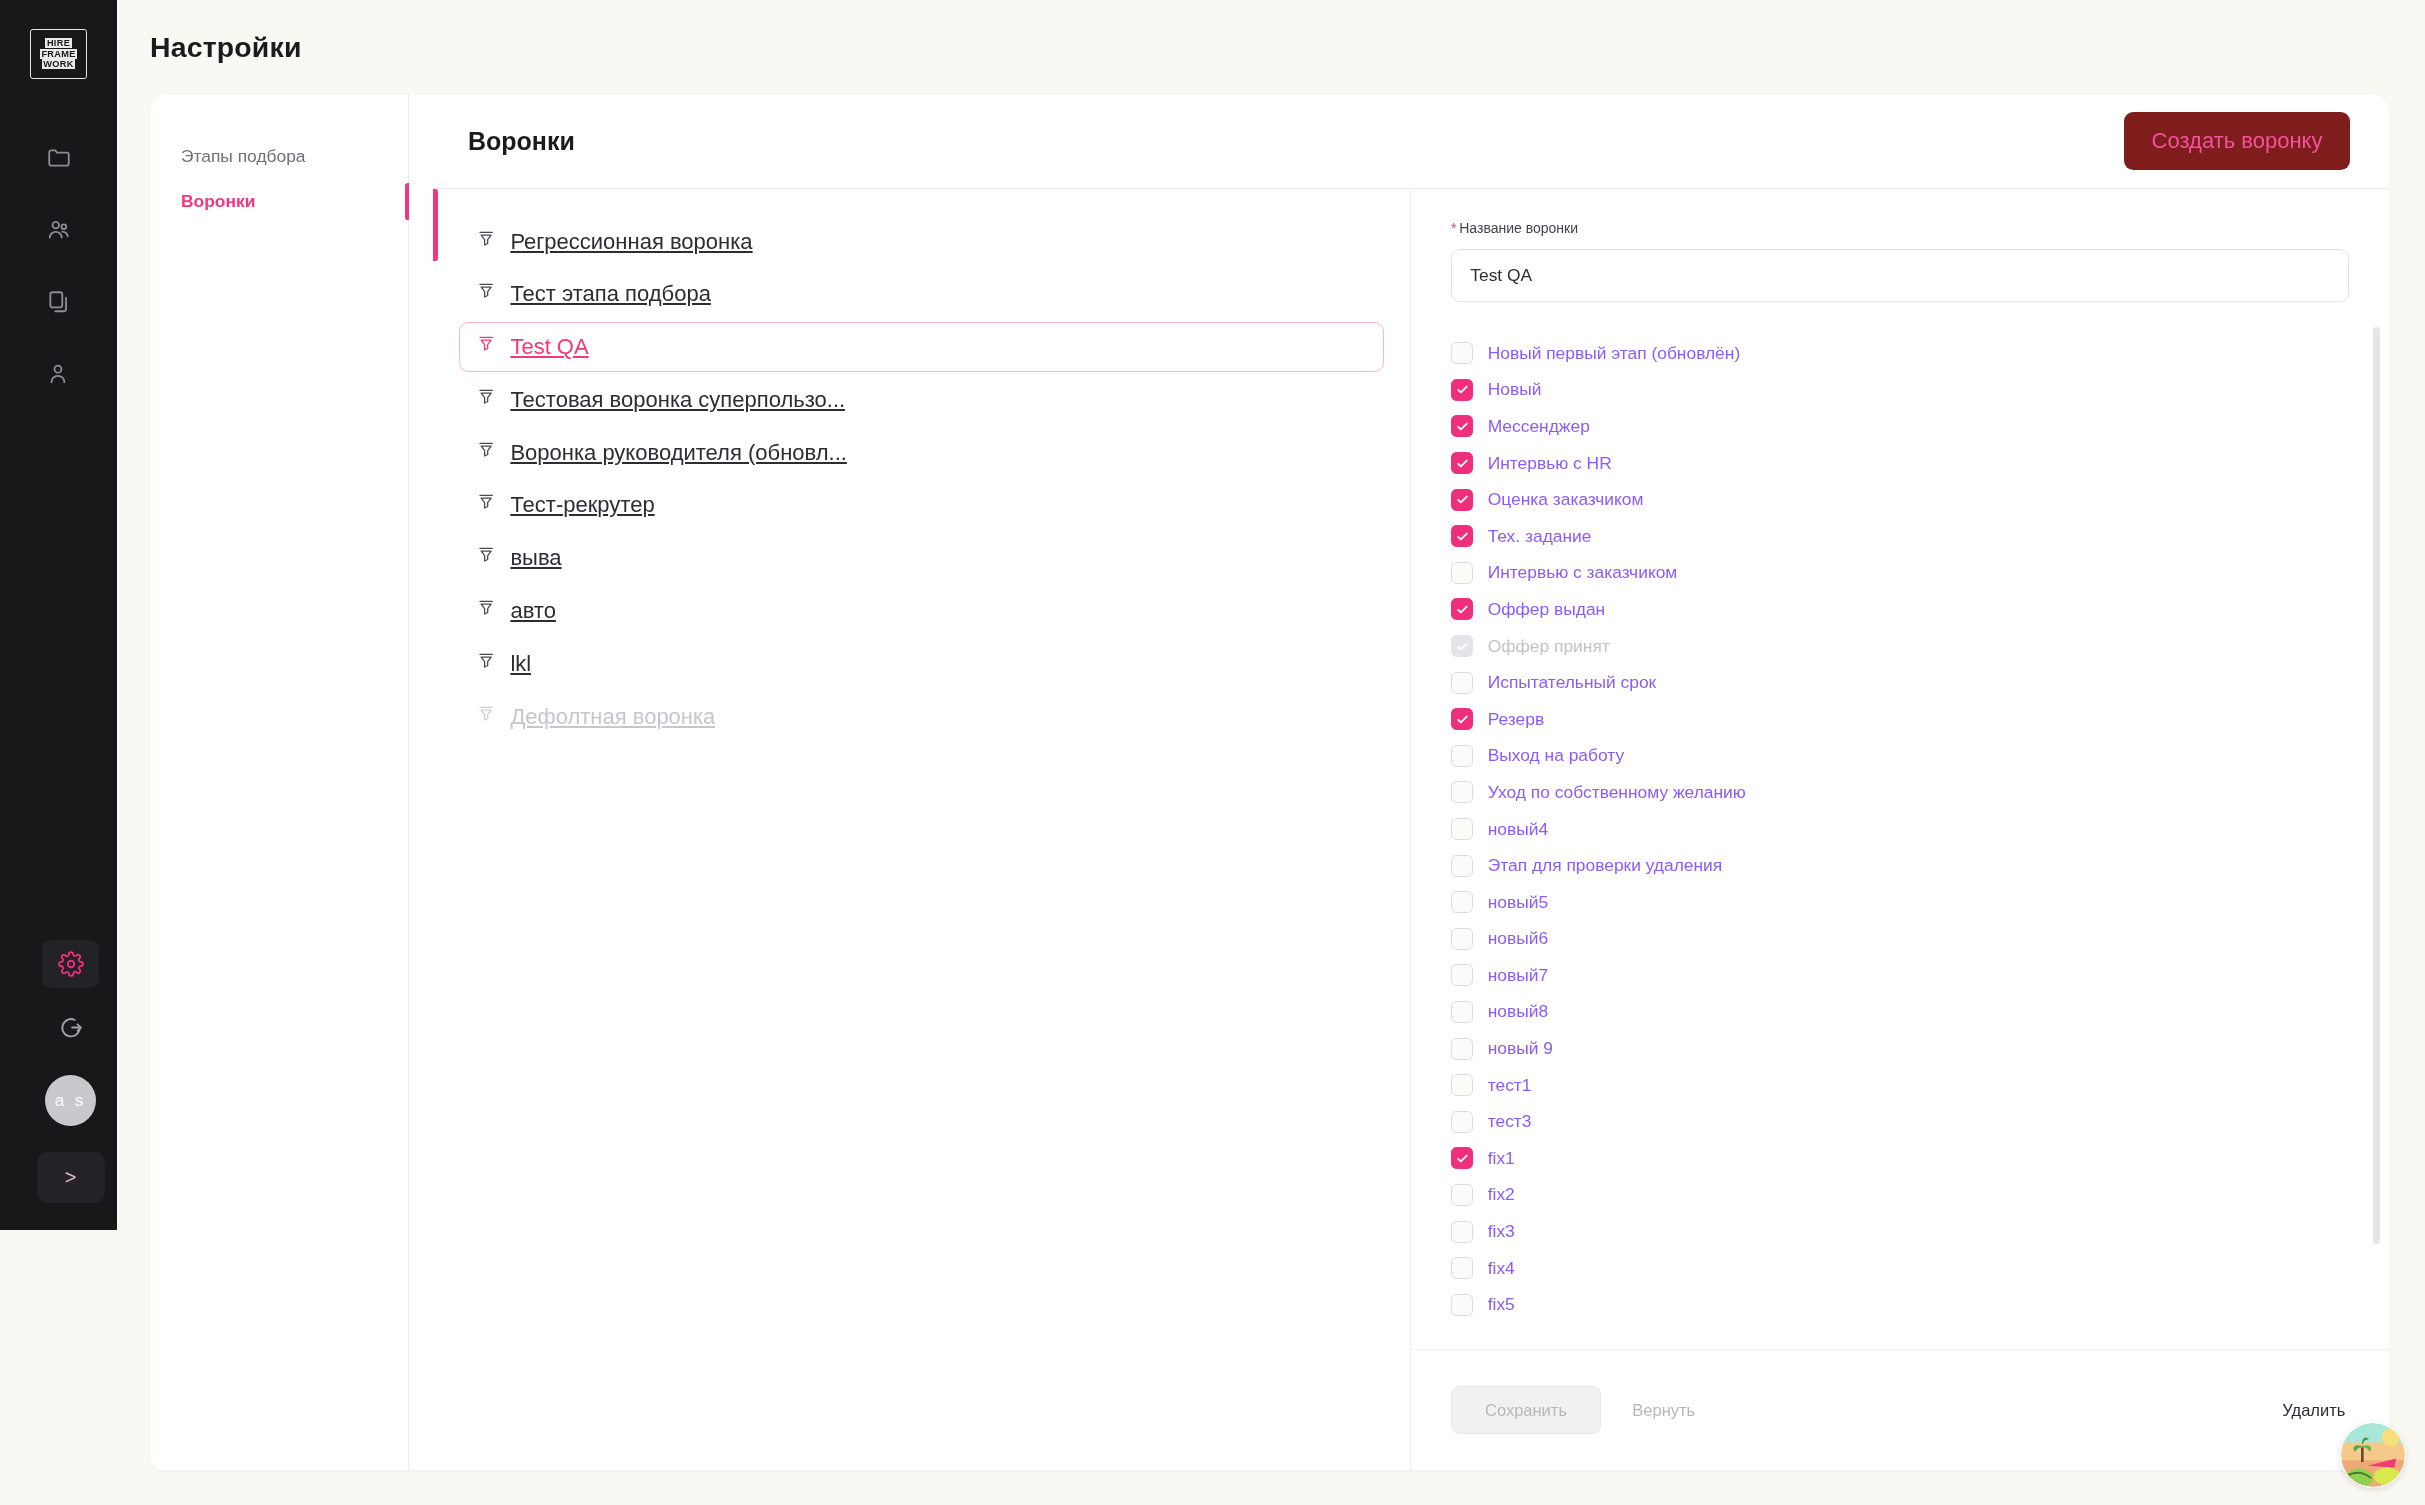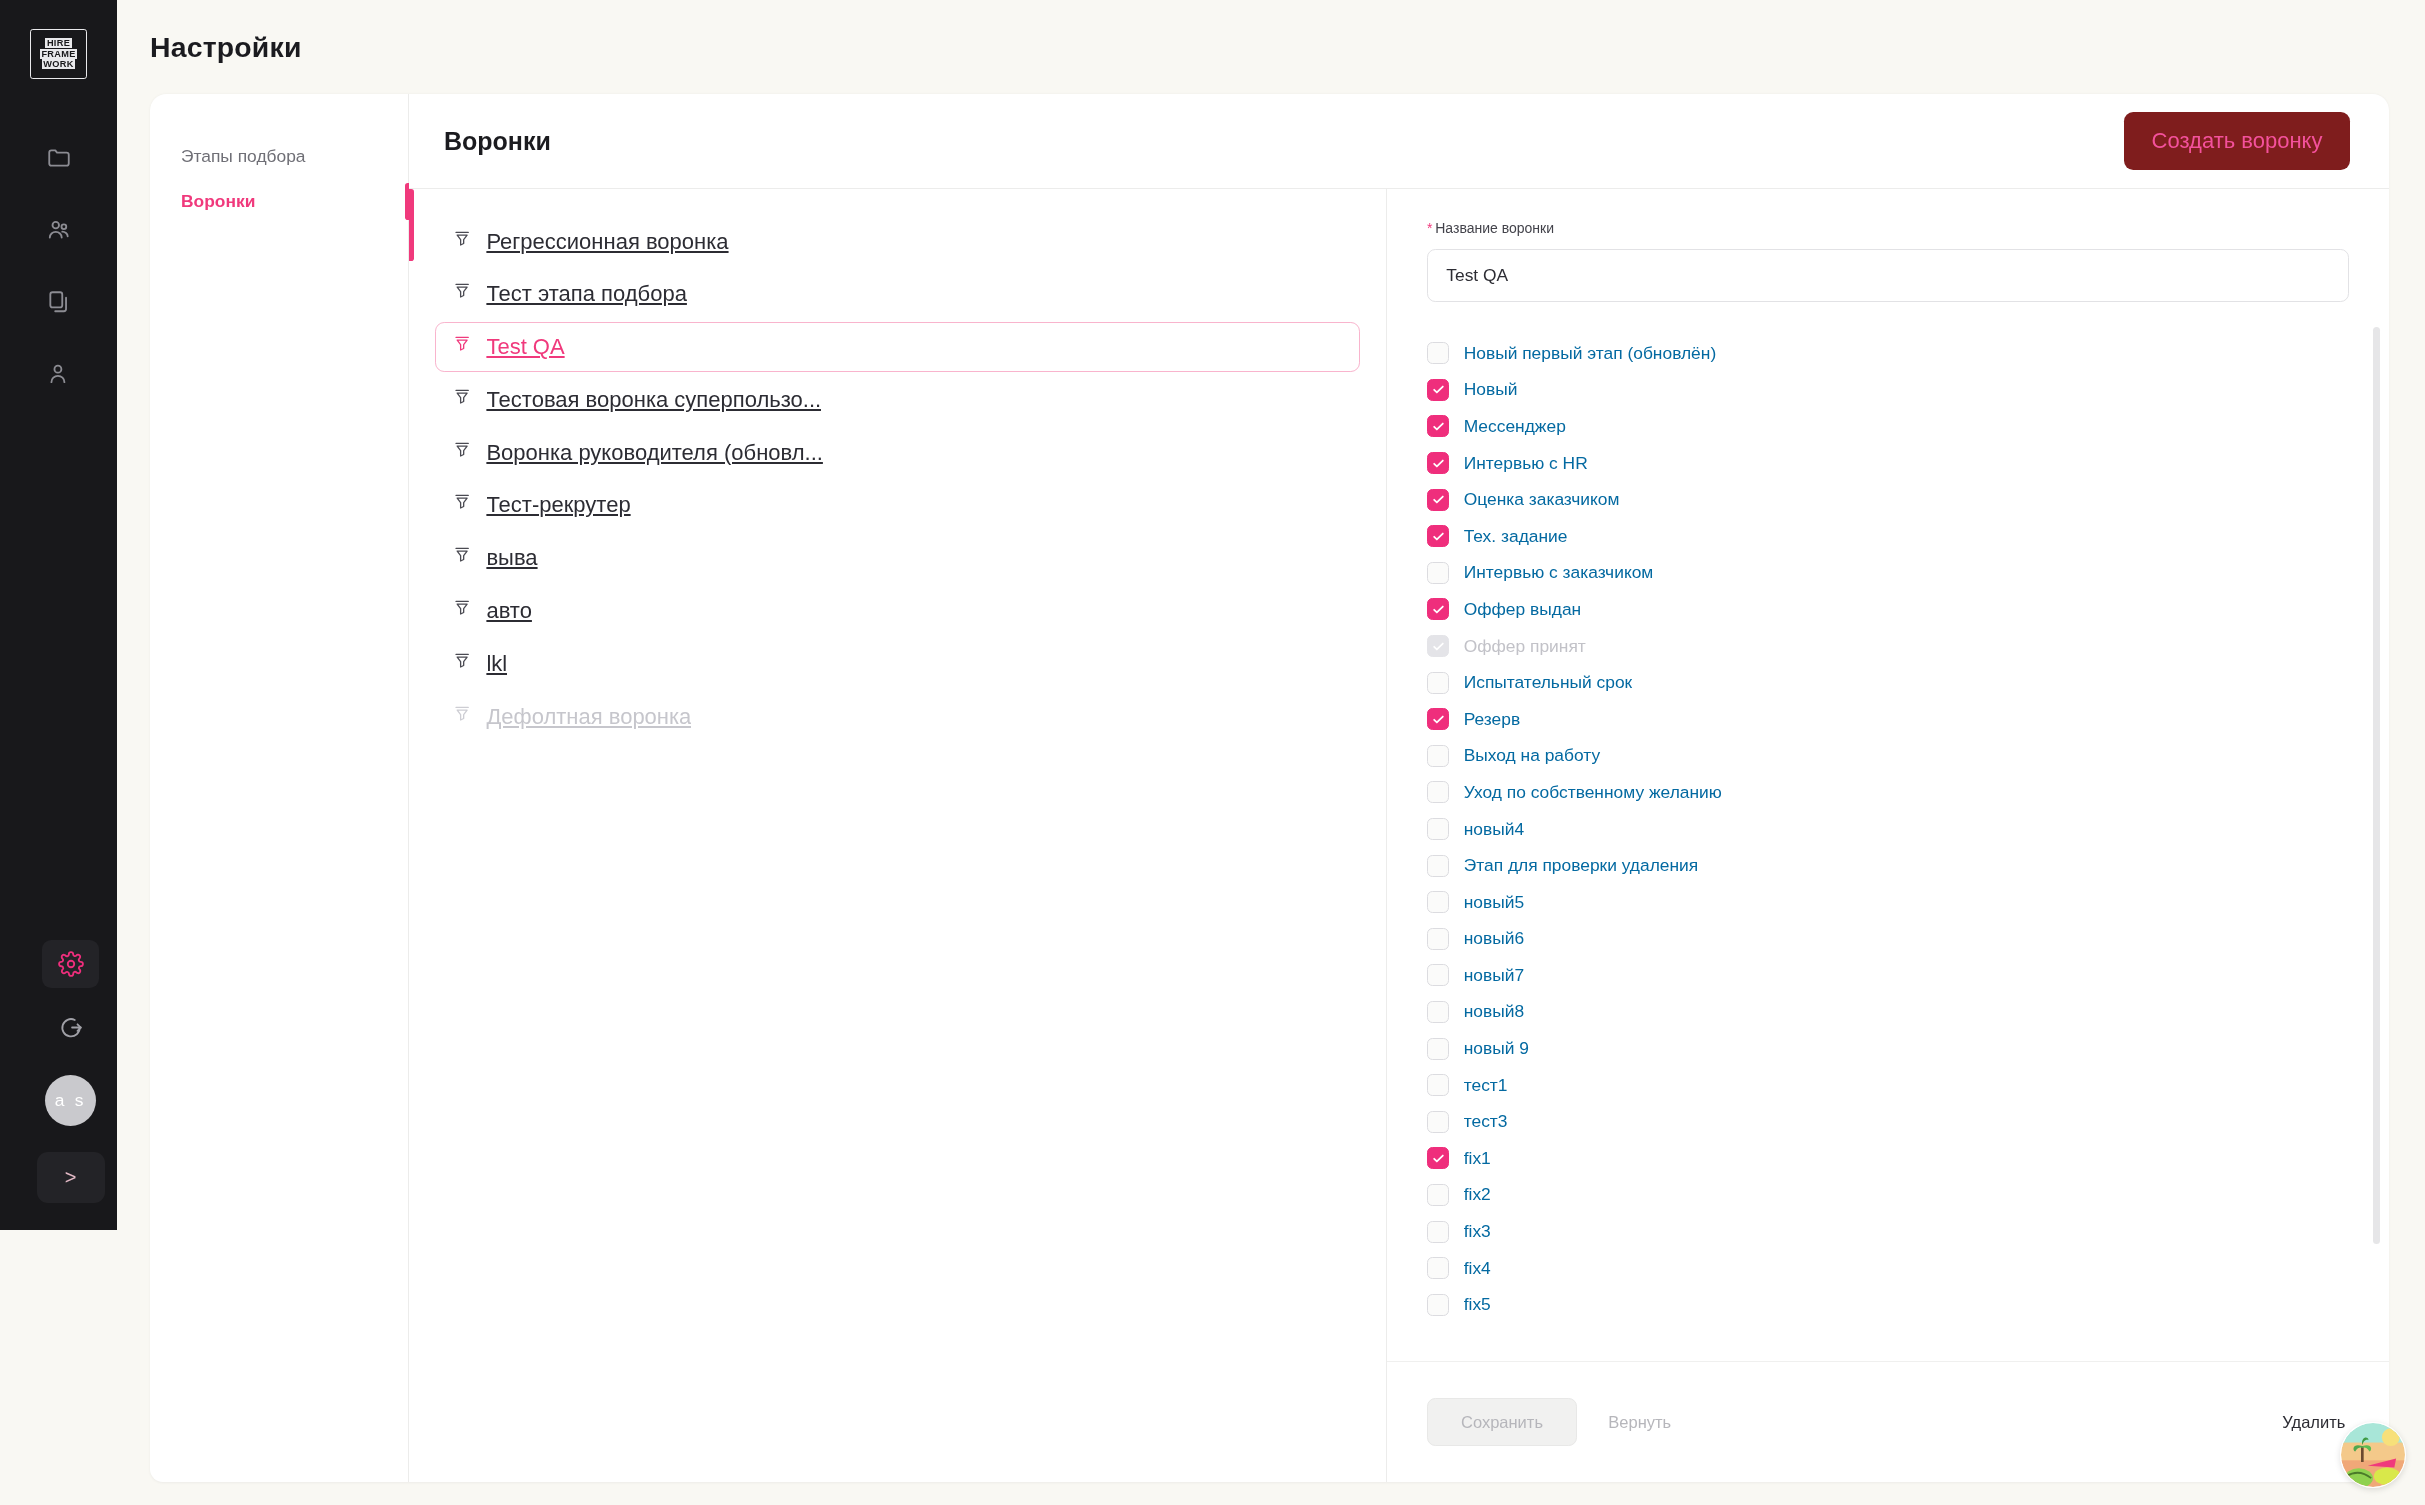--- a/index.html
+++ b/index.html
@@ -69,28 +69,29 @@
     display: flex; align-items: center; justify-content: center;
     color: #e3b9c6; font-size: 20px; cursor: pointer; margin-top: 11px;
   }
 
   
   .main { flex: 1; display: flex; flex-direction: column; min-width: 0; position: relative; }
   .topbar { height: 94px; display: flex; align-items: center; padding-left: 33px; flex: 0 0 94px; }
   .topbar h1 { font-size: 28.4px; font-weight: 700; color: #1b1b1f; letter-spacing: 0.2px; }
 
   .card {
-    margin: 0 37px 24px 33px;
+    margin: 0 37px 36px 33px;
     background: #ffffff;
     border-radius: 16.5px 16.5px 13px 13px;
     flex: 1;
     display: flex;
     overflow: hidden;
     box-shadow: 0 0.9px 2.8px rgba(20,20,30,.05);
     min-height: 0;
+    gap: 24px;
   }
 
   
   .settings-nav {
     width: 259px; flex: 0 0 259px;
     border-right: 0.9px solid #ececeb;
     padding-top: 40px;
     position: relative;
   }
   .settings-nav-item {
@@ -179,21 +180,21 @@
   .cbx {
     width: 22px; height: 22px; border-radius: 5.5px;
     border: 1.4px solid #dcdce0; background: #fbfbfa;
     flex: 0 0 22px;
     display: flex; align-items: center; justify-content: center;
   }
   .cbx.checked { background: #ef2e7c; border-color: #ef2e7c; }
   .cbx.checked.dim { background: #e4e4e8; border-color: #e4e4e8; }
   .cbx svg { display: none; }
   .cbx.checked svg { display: block; }
-  .stage-label { font-size: 17.4px; color: #0369a1; }
+  .stage-label { font-size: 17.4px; color: #8b5cf6; }
   .stage-row.disabled .stage-label { color: #c2c2c8; }
 
   
   .scroll-track {
     position: absolute; right: 9.2px; top: 138px; bottom: 37px; width: 6.4px;
   }
   .scroll-thumb {
     position: absolute; right: 0; top: 0;
     width: 6.4px; height: 917px;
     background: #e6e6e8; border-radius: 3.7px;

